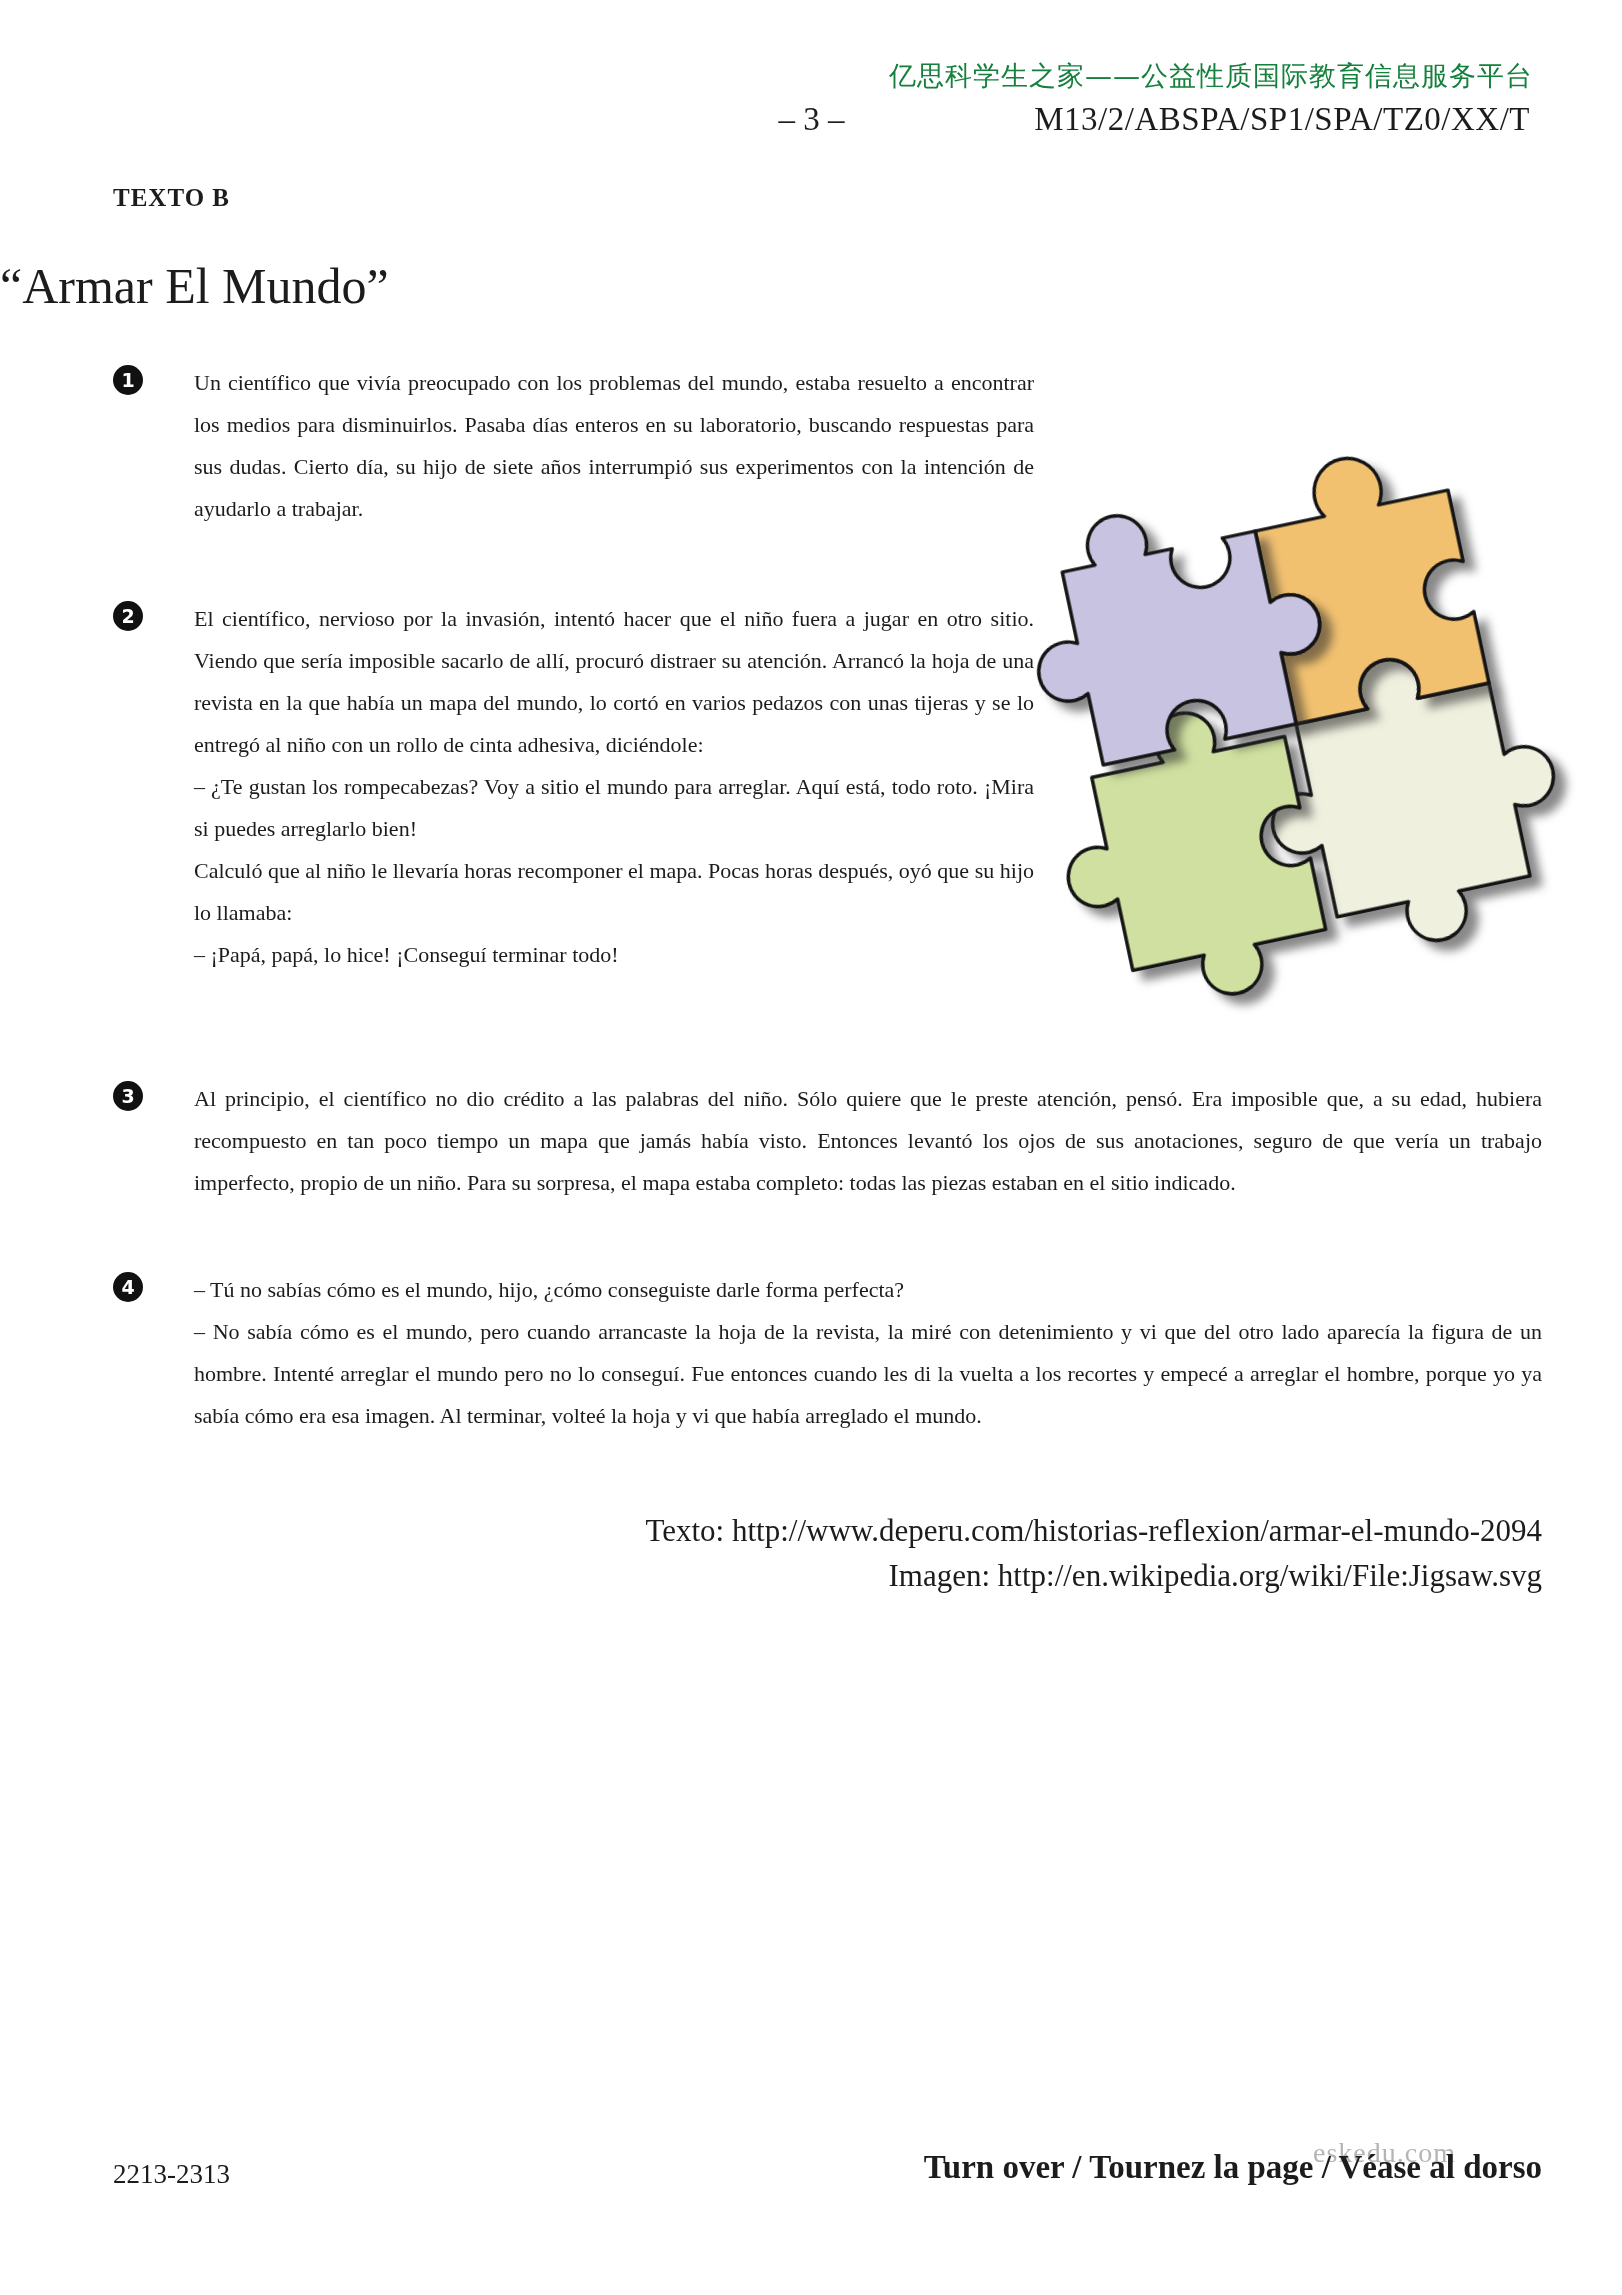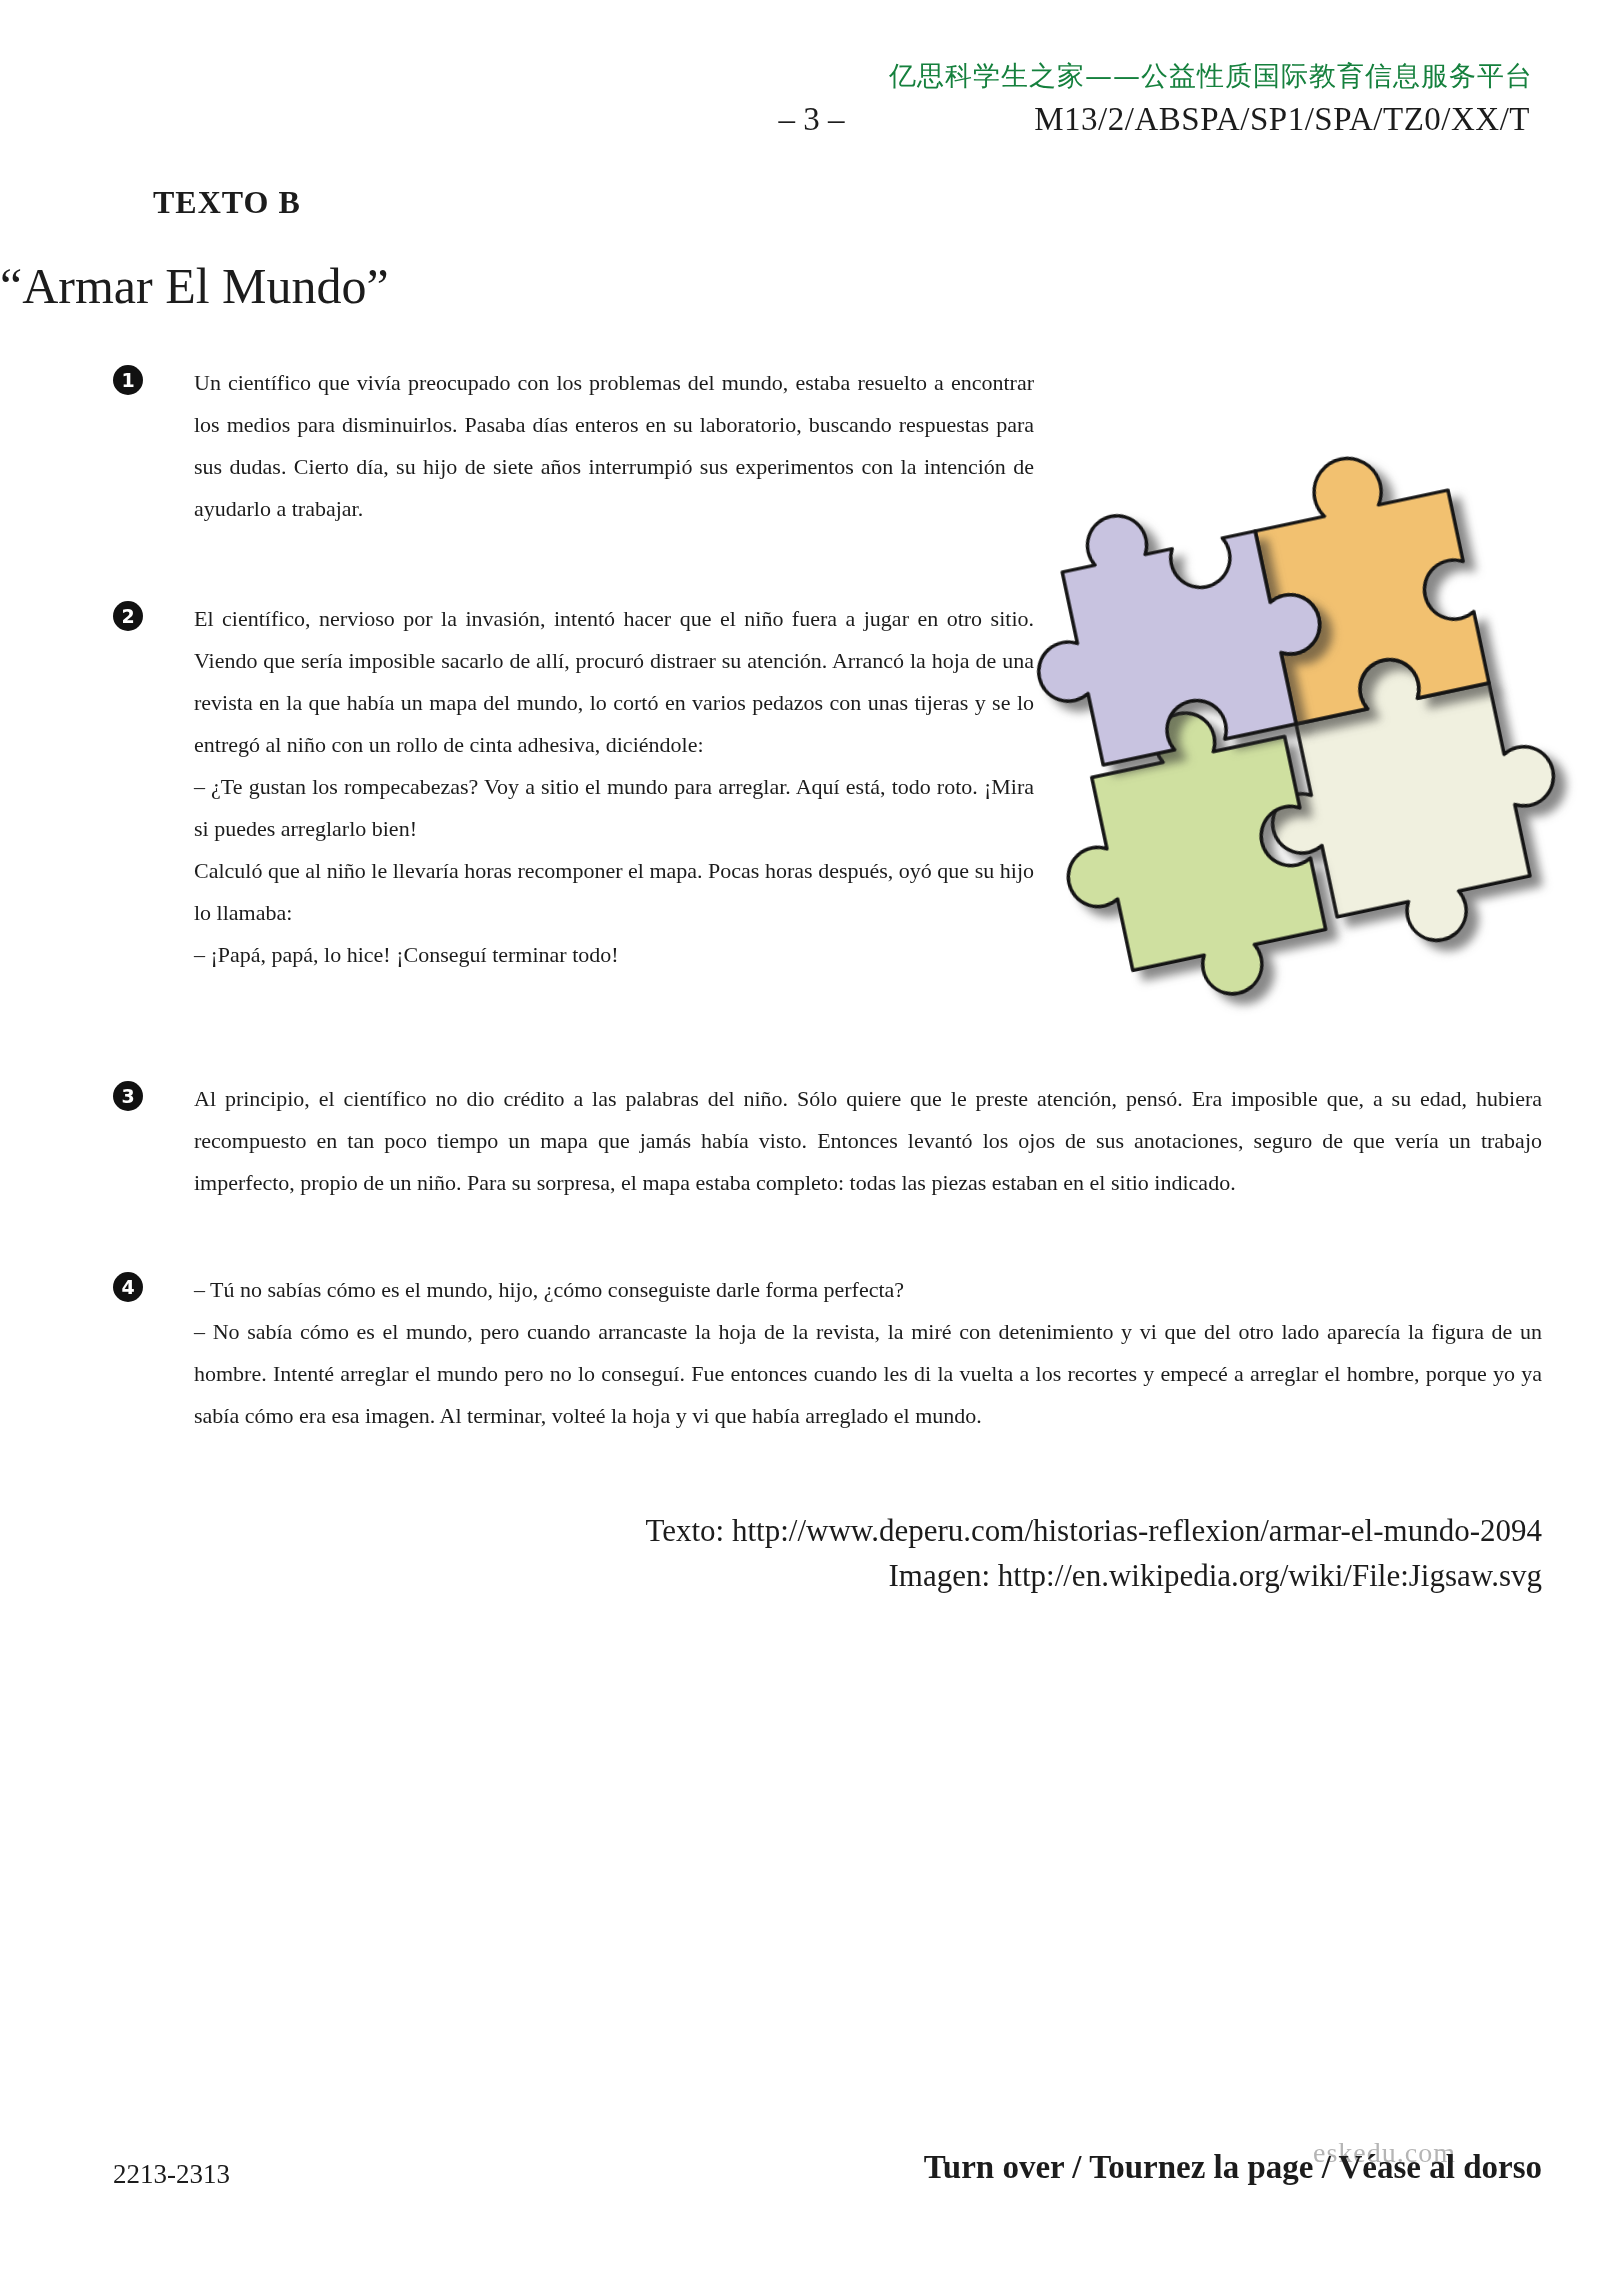--- a/index.html
+++ b/index.html
@@ -21,21 +21,21 @@
   .page-number{
     position:absolute; top:101px; left:0; width:100%;
     text-align:center; font-size:33px;
   }
   .paper-code{
     position:absolute; top:101px; right:93px;
     font-size:33px; letter-spacing:0.5px;
   }
   .section-label{
     position:absolute; top:184px; left:113px;
-    font-size:32px; font-weight:bold; letter-spacing:1px;margin-left:40px;
+    font-size:25px; font-weight:bold; letter-spacing:1px;
   }
   .doc-title{
     position:absolute; top:257px; left:0; width:100%;
     text-align:left; font-size:50px;
   }
   .para{ position:absolute; left:113px; }
   .para .bullet{
     position:absolute; left:0; top:3px;
     width:30px; height:30px; border-radius:50%;
     background:#111; color:#fff;

